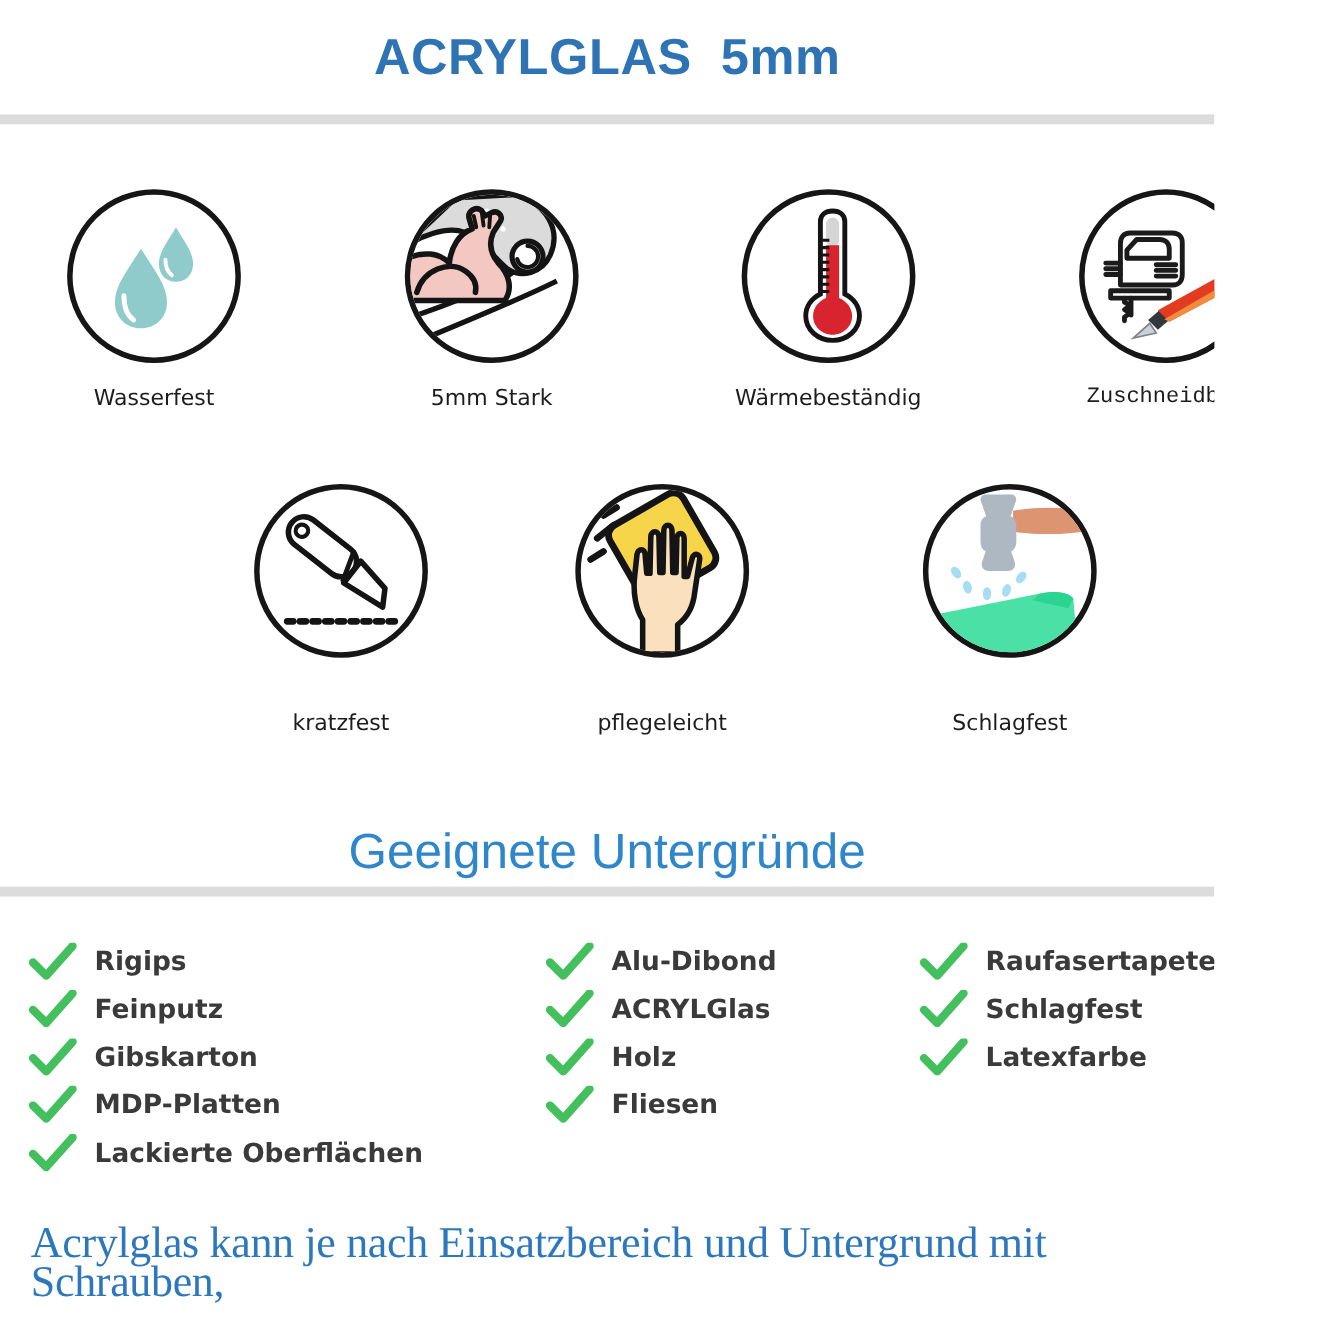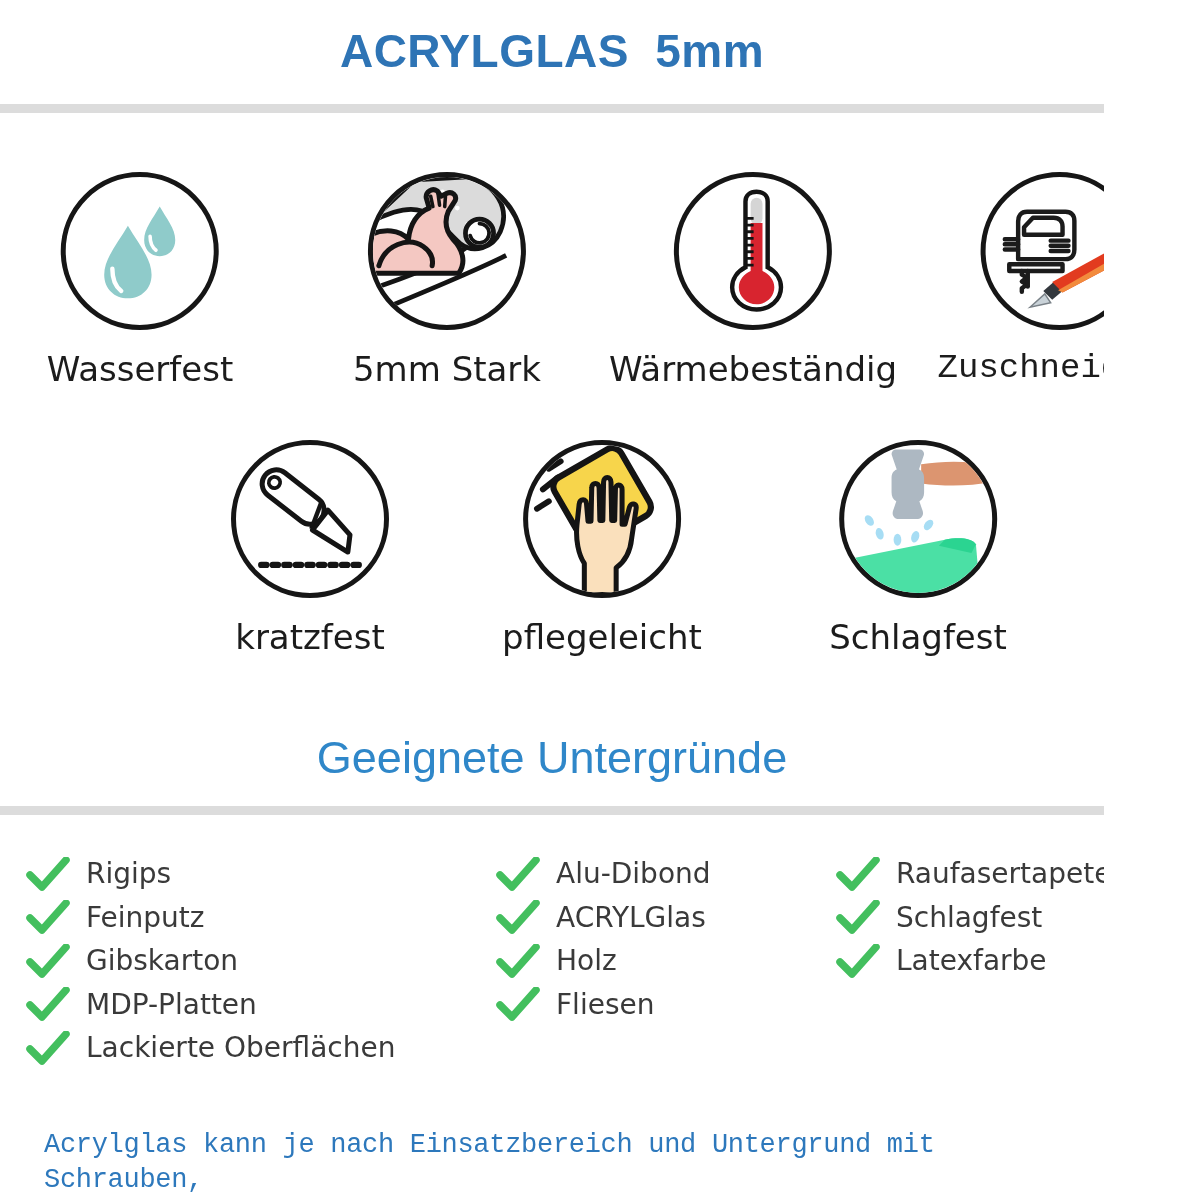--- a/index.html
+++ b/index.html
@@ -5,38 +5,38 @@
   html,body{margin:0;padding:0;background:#fff;}
   .page{position:relative;width:1104px;height:1200px;background:#fff;overflow:hidden;
         font-family:"DejaVu Sans",sans-serif;border-radius:28px;}
   .page-title{position:absolute;top:24px;left:0;right:0;margin:0;text-align:center;
         font-family:"Liberation Sans",sans-serif;font-weight:600;font-size:46px;
         letter-spacing:.5px;word-spacing:13px;color:var(--title-blue,#2E74B5);}
   .divider{position:absolute;left:0;right:0;height:9px;background:var(--divider-gray,#DCDCDC);}
   .divider-top{top:104px;}
   .divider-substrates{top:806px;}
   .feature{position:absolute;transform:translateX(-50%);display:flex;flex-direction:column;align-items:center;}
-  .f-row1{top:172px;} .f-row2{top:440px;}
+  .f-row1{top:172px;} .f-row2{top:440px;gap:28px;}
   .f1{left:140px;} .f2{left:447px;} .f3{left:753px;} .f4{left:1060px;font-family:Liberation Mono, monospace;}
   .f5{left:310px;} .f6{left:602px;} .f7{left:918px;}
   .circle{width:148px;height:148px;border:5px solid #161616;border-radius:50%;
         overflow:hidden;background:#fff;flex:0 0 auto;}
   .circle svg{display:block;width:148px;height:148px;}
-  .feature-label{margin-top:19px;font-size:34px;font-weight:500;white-space:nowrap;
+  .feature-label{margin-top:19px;font-size:20px;font-weight:500;white-space:nowrap;
         color:var(--label-dark,#1C1C1C);}
-  .substrates-heading{position:absolute;top:732px;left:0;right:0;margin:0;text-align:center;
+  .substrates-heading{position:absolute;top:732px;left:0;right:0;margin:16px;text-align:center;
         font-family:"Liberation Sans",sans-serif;font-weight:500;font-size:45px;
         color:var(--heading-blue,#2F87C9);}
   .col{position:absolute;top:852px;margin:0;padding:0;list-style:none;}
   .col-1{left:26px;} .col-2{left:496px;} .col-3{left:836px;}
   .col li{height:43.5px;display:flex;align-items:center;gap:16px;}
-  .col li span{font-size:28px;font-weight:400;color:var(--list-dark,#3A3A3A);white-space:nowrap;}
+  .col li span{font-size:24px;font-weight:700;color:var(--list-dark,#3A3A3A);white-space:nowrap;}
   .check{width:44px;height:34px;flex:0 0 auto;}
-  .footer-note{position:absolute;left:28px;top:1112px;margin:16px;
-        font-family:Liberation Mono, monospace;font-size:27px;line-height:35px;
+  .footer-note{position:absolute;left:28px;top:1112px;margin:0;
+        font-family:Liberation Serif, serif;font-size:40px;line-height:35px;
         letter-spacing:-.3px;color:var(--footer-blue,#2D78BC);}
 </style>
 </head>
 <body>
 
 <div class="page">
 
   <h1 class="page-title">ACRYLGLAS 5mm</h1>
   <div class="divider divider-top"></div>
 

